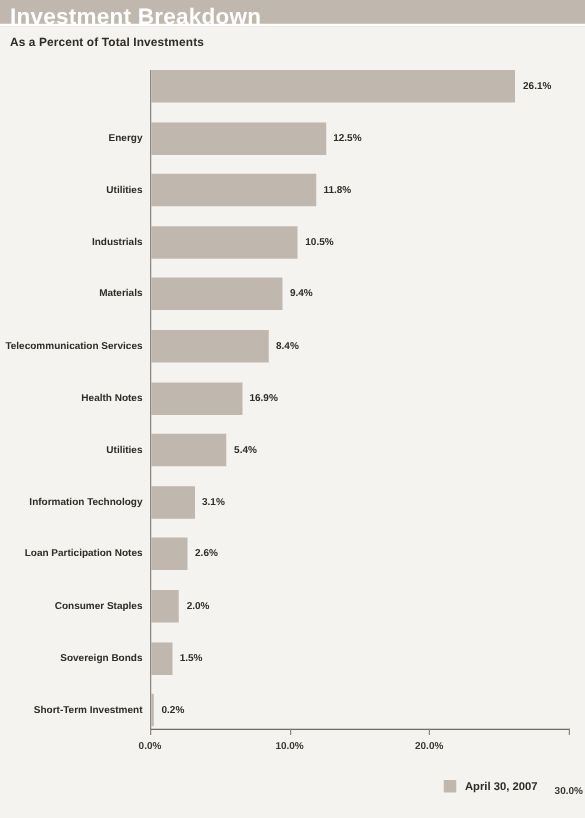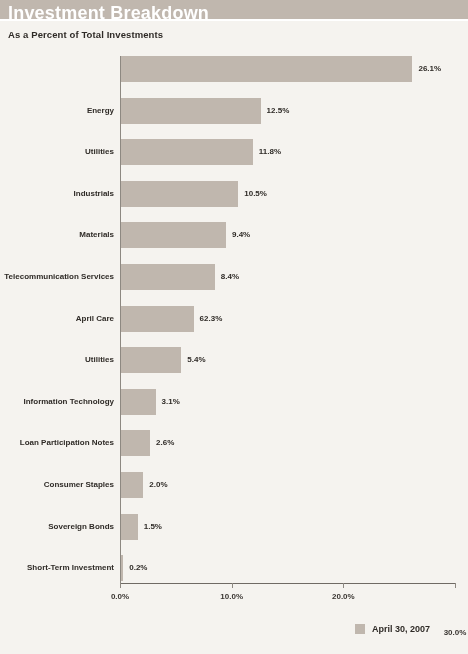--- a/index.html
+++ b/index.html
@@ -182,23 +182,23 @@
         <div class="cat-label">Materials</div>
         <div class="bar" style="width: 104.967px; background: rgb(192, 183, 174);"></div>
         <div class="val-label" style="left: 231.967px;">9.4%</div>
       </div>
       <div class="row" style="top: 214px;">
         <div class="cat-label">Telecommunication Services</div>
         <div class="bar" style="width: 93.8px; background: rgb(192, 183, 174);"></div>
         <div class="val-label" style="left: 220.8px;">8.4%</div>
       </div>
       <div class="row" style="top: 255.6px;">
-        <div class="cat-label">April Care</div>
+        <div class="cat-label">Health Notes</div>
         <div class="bar" style="width: 72.5833px; background: rgb(192, 183, 174);"></div>
-        <div class="val-label" style="left: 199.583px;">62.3%</div>
+        <div class="val-label" style="left: 199.583px;">16.9%</div>
       </div>
       <div class="row" style="top: 297.2px;">
         <div class="cat-label">Utilities</div>
         <div class="bar" style="width: 60.3px; background: rgb(192, 183, 174);"></div>
         <div class="val-label" style="left: 187.3px;">5.4%</div>
       </div>
       <div class="row" style="top: 338.8px;">
         <div class="cat-label">Information Technology</div>
         <div class="bar" style="width: 34.6167px; background: rgb(192, 183, 174);"></div>
         <div class="val-label" style="left: 161.617px;">3.1%</div>

